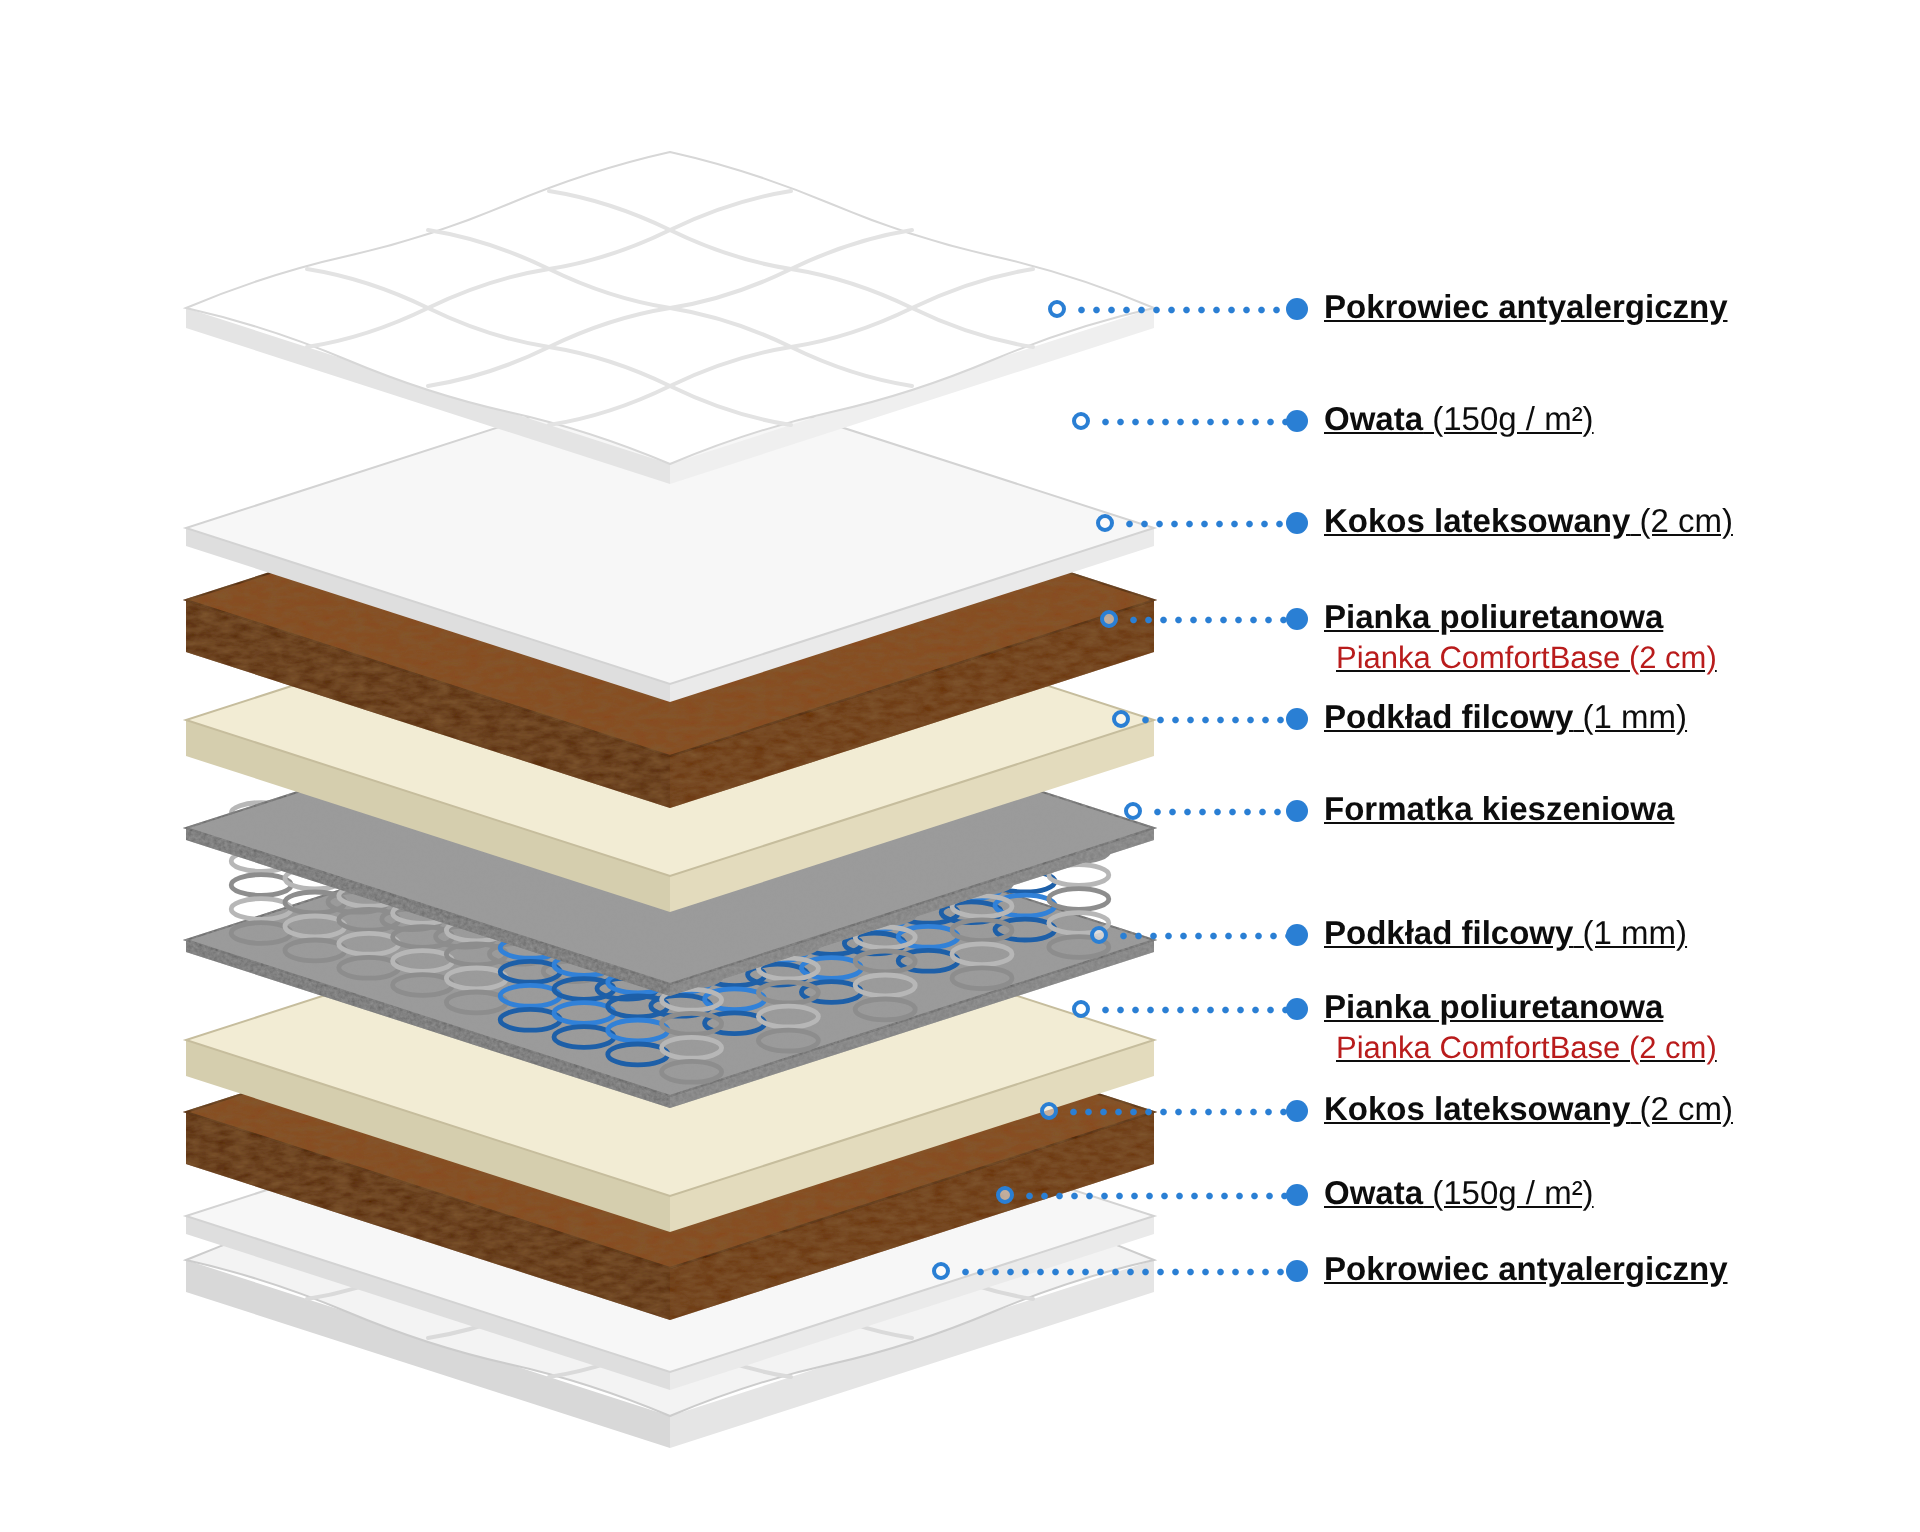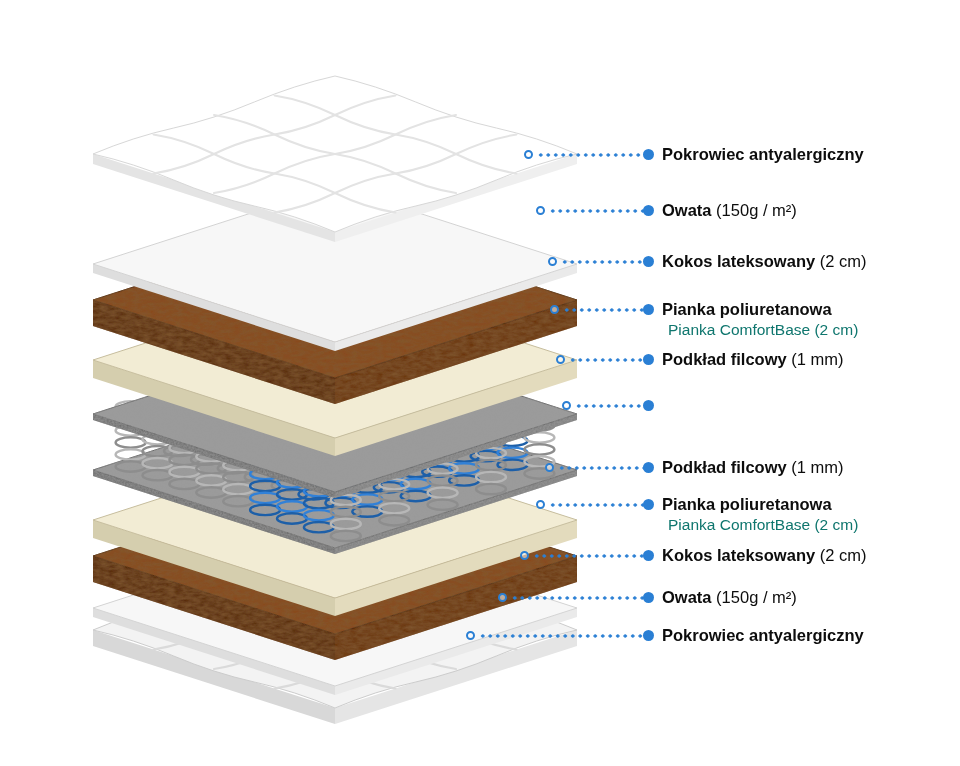--- a/index.html
+++ b/index.html
@@ -46,29 +46,30 @@
     top:calc(var(--y) - 6px);
   }
   .text{
     position:absolute;
     left:662px;
     top:calc(var(--y) - 12px);
     font-size:16.5px;
     line-height:22px;
     color:#0d0d0d;
     white-space:nowrap;
+    text-decoration:underline;
   }
   .text .b{ font-weight:700; }
   .text .r{ font-weight:400; }
   .sub{
     font-weight:400;
     font-size:15.5px;
     line-height:19px;
     margin-left:6px;
-    color:#0f766e;
+    color:#b91c1c;
     text-align:right;
   }
   .sub:empty{ display:none; }
 </style>
 </head>
 <body>
 
 <div class="stage">
 
   <svg id="mattress-svg" width="660" height="766" viewBox="0 0 660 766">
@@ -568,21 +569,21 @@
         <span class="b">Podkład filcowy</span><span class="r"> (1 mm)</span>
         
       </div>
     </div>
 
     <div class="callout" style="--y:406px; --x1:566px;">
       <span class="ring"></span>
       <span class="leader"></span>
       <span class="dot"></span>
       <div class="text">
-        <span class="r"></span>
+        <span class="b">Formatka kieszeniowa</span><span class="r"></span>
       </div>
     </div>
 
     <div class="callout" style="--y:468px; --x1:549px;">
       <span class="ring"></span>
       <span class="leader"></span>
       <span class="dot"></span>
       <div class="text">
         <span class="b">Podkład filcowy</span><span class="r"> (1 mm)</span>
         

